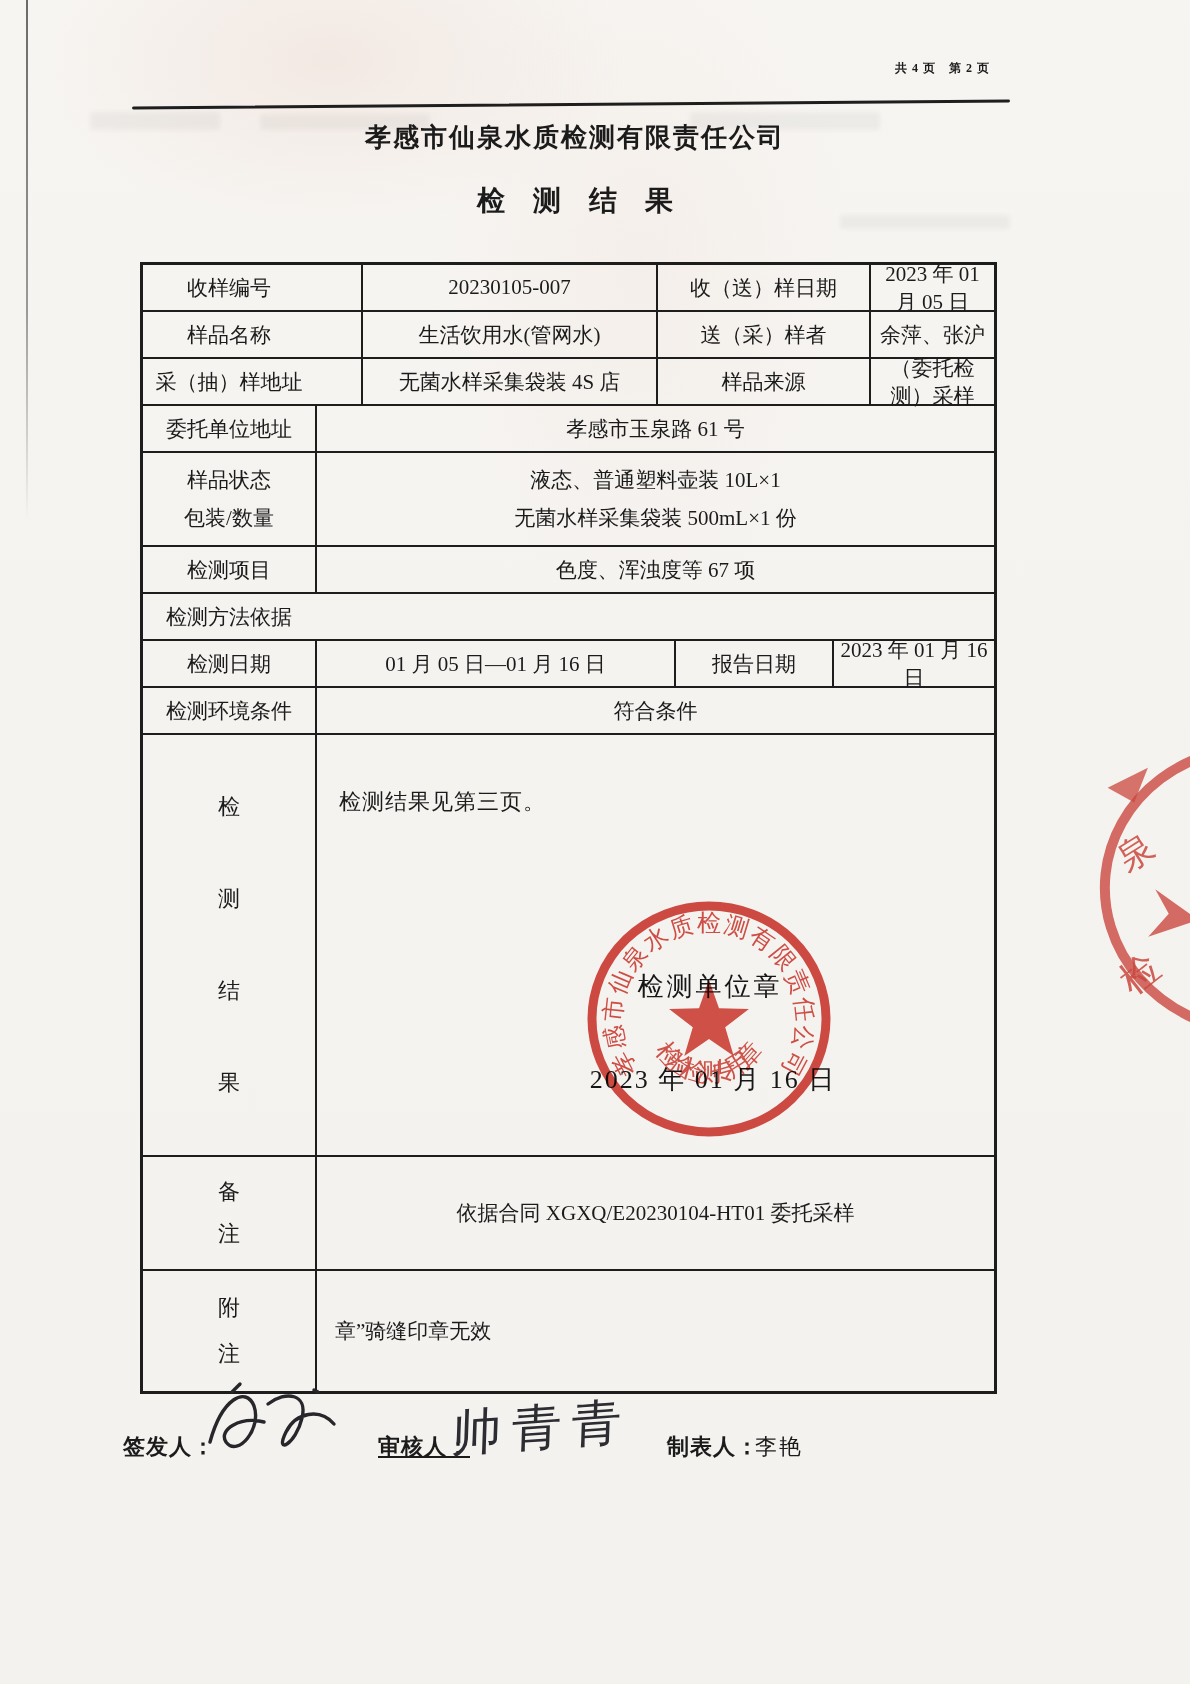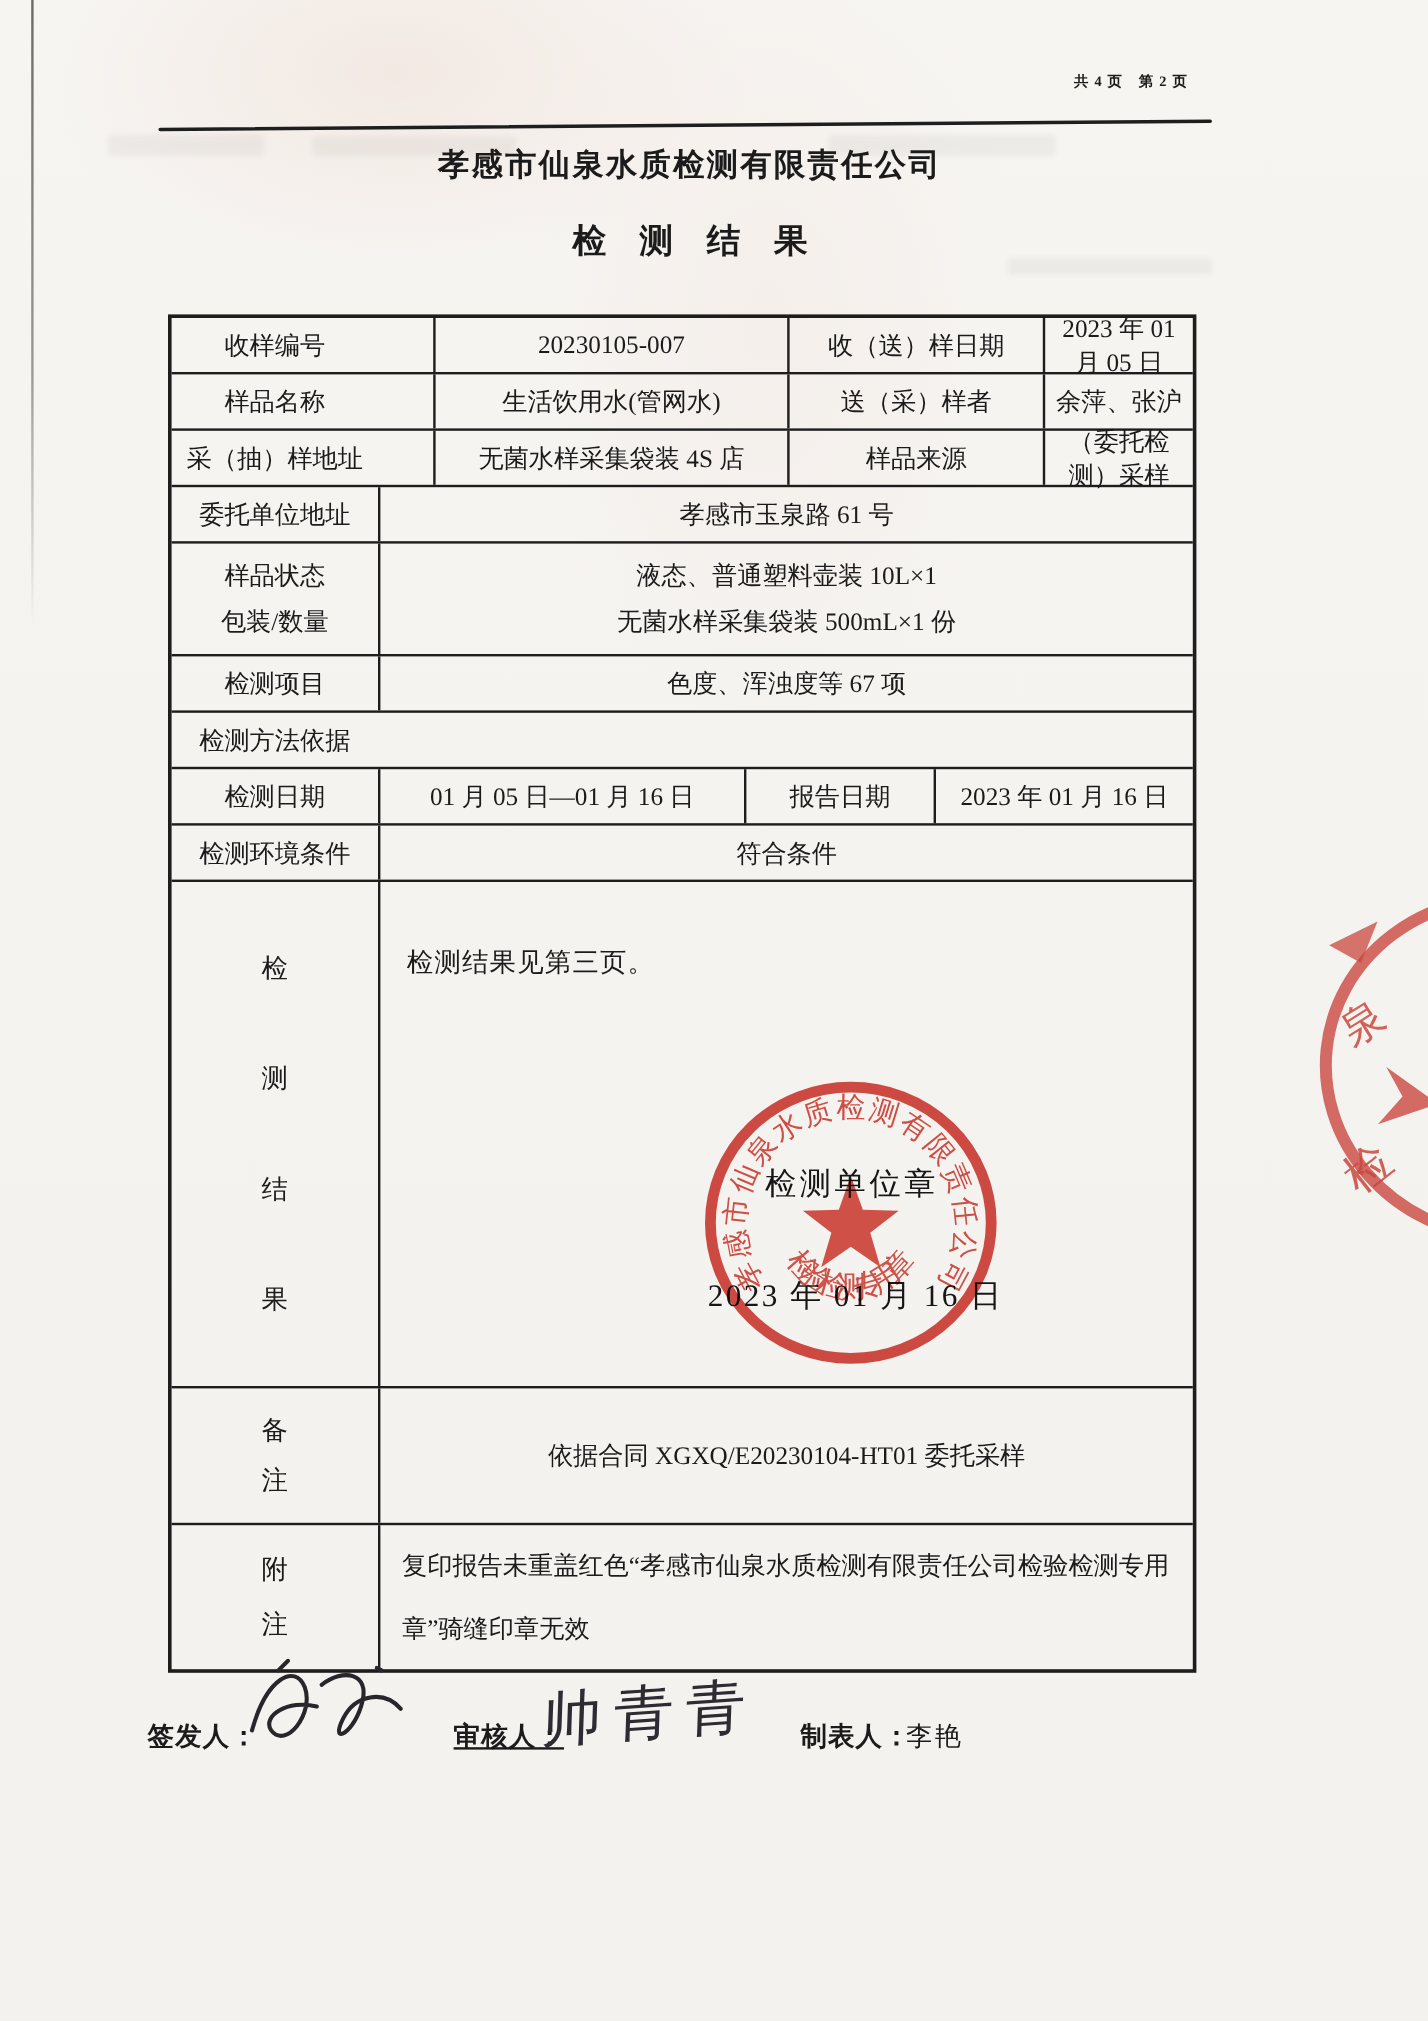--- a/index.html
+++ b/index.html
@@ -29,21 +29,21 @@
   .tbl{position:absolute;left:140px;top:262px;width:857px;border:3px solid #1d1d1d;box-sizing:border-box;}
   .tr{display:flex;border-top:2px solid #1d1d1d;}
   .tr:first-child{border-top:none;}
   .td{border-left:2px solid #1d1d1d;display:flex;align-items:center;justify-content:center;
       text-align:center;font-size:21px;box-sizing:border-box;padding:0 4px;}
   .td:first-child{border-left:none;}
   .h45{height:45px;} .h92{height:92px;} .h420{height:420px;} .h112{height:112px;} .h120{height:120px;}
   .w-label{width:172px;flex:none;}
   .w-v1{width:295px;flex:none;margin-left:46px;}
   .w-l2{width:213px;flex:none;}
-  .w-v1w{width:305px;flex:none;}
+  .w-v1w{width:359px;flex:none;}
   .w-l2n{width:158px;flex:none;}
   .w-rest{flex:1;}
   .two-line{flex-direction:column;justify-content:space-around;padding:8px 16px;}
   .vlabel{flex-direction:column;justify-content:space-around;padding:26px 0;}
   .vlabel span{display:block;font-size:22px;}
   .result-cell{position:relative;align-items:flex-start;justify-content:flex-start;}
   .result-note{position:absolute;top:52px;left:22px;font-size:22px;letter-spacing:1px;}
   .note-cell{flex-direction:column;align-items:flex-start;justify-content:center;padding:0 18px;text-align:left;}
   .note-cell div{line-height:52px;font-size:21px;}
 
@@ -153,21 +153,20 @@
       </div>
       <div class="td w-rest">依据合同 XGXQ/E20230104-HT01 委托采样</div>
     </div>
 
     <div class="tr h120">
       <div class="td w-label vlabel" style="padding:14px 0;">
         <span>附</span>
         <span>注</span>
       </div>
       <div class="td w-rest note-cell">
-        <div>复印报告未重盖红色“孝感市仙泉水质检测有限责任公司检验检测专用</div>
         <div>章”骑缝印章无效</div>
       </div>
     </div>
 
   </div>
 
   <div class="stamp-overlay-label">检测单位章</div>
   <div class="stamp-overlay-date">2023 年 01 月 16 日</div>
 
   <svg class="stamp-svg" width="260" height="260" viewBox="0 0 260 260">

